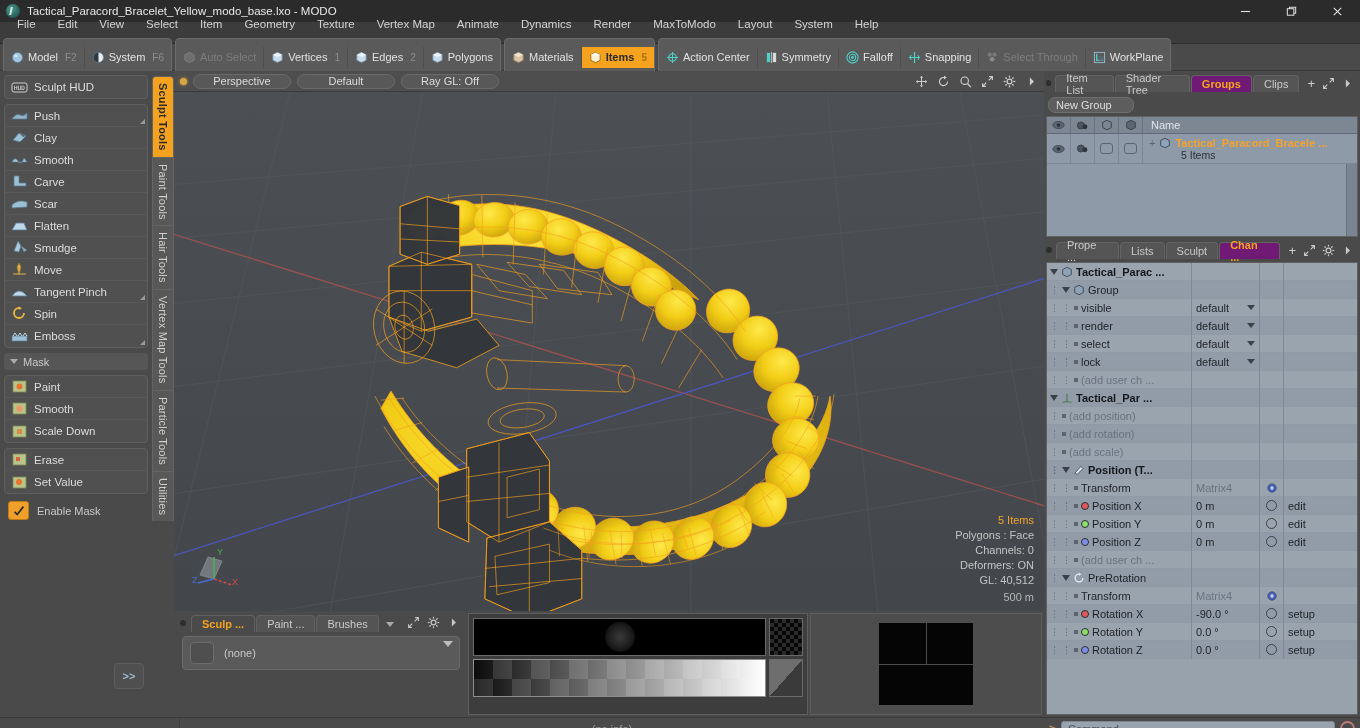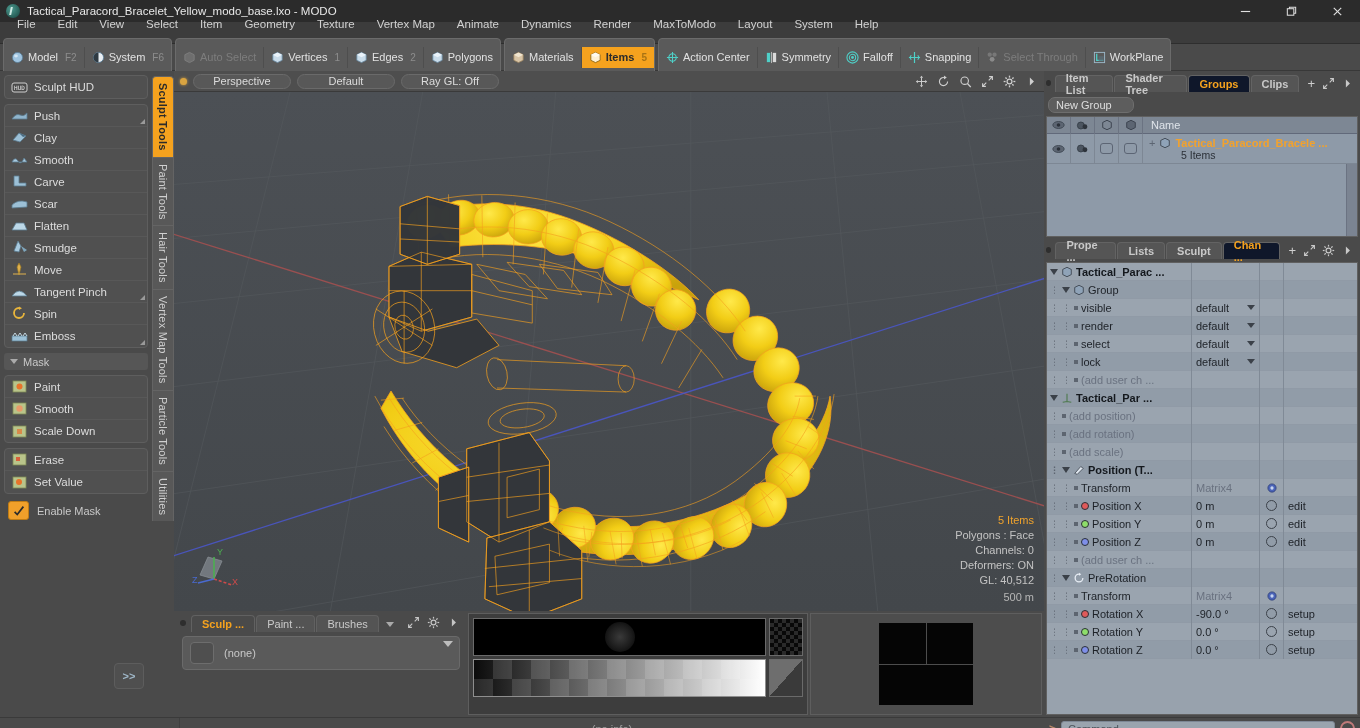--- a/index.html
+++ b/index.html
@@ -192,23 +192,23 @@
   .mq { background: #050505; }
   .mq.wide { grid-column: 1 / span 2; }
 
   
   .rightpanel { width: 316px; background: #4a4a4a; display: flex; flex-direction: column; padding: 2px; gap: 3px; }
 
   .rp-tabs { height: 19px; display: flex; align-items: flex-end; }
   .rp-tab {
     height: 17px; padding: 0 10px; background: #555; border: 1px solid #636363; border-bottom: none;
     border-top-left-radius: 4px; border-top-right-radius: 4px; color: #c9c9c9; font-size: 11px;
-    display: flex; align-items: center; margin-right: 1px; font-weight: bold;
-  }
-  .rp-tab.active { background: #0f172a; color: #f5a21e; font-weight: bold; }
+    display: flex; align-items: center; margin-right: 1px;
+  }
+  .rp-tab.active { background: #701a75; color: #f5a21e; font-weight: bold; }
   .rp-plus { padding: 0 7px; color: #cfcfcf; font-size: 13px; height: 17px; display:flex;align-items:center; }
   .rp-icons { margin-left: auto; display:flex; align-items:center; gap:6px; padding: 0 4px 2px 0; color:#c9c9c9; }
 
   .groups-panel { background: #4a4a4a; display: flex; flex-direction: column; }
   .newgroup-btn {
     margin: 2px 0 3px 2px; width: 86px; height: 16px; background: #5d5d5d;
     border: 1px solid #6e6e6e; border-radius: 7px; color: #dedede; font-size: 11px;
     display: flex; align-items: center; padding-left: 7px;
   }
   .tree { border: 1px solid #606060; background: #f0abfc; }

